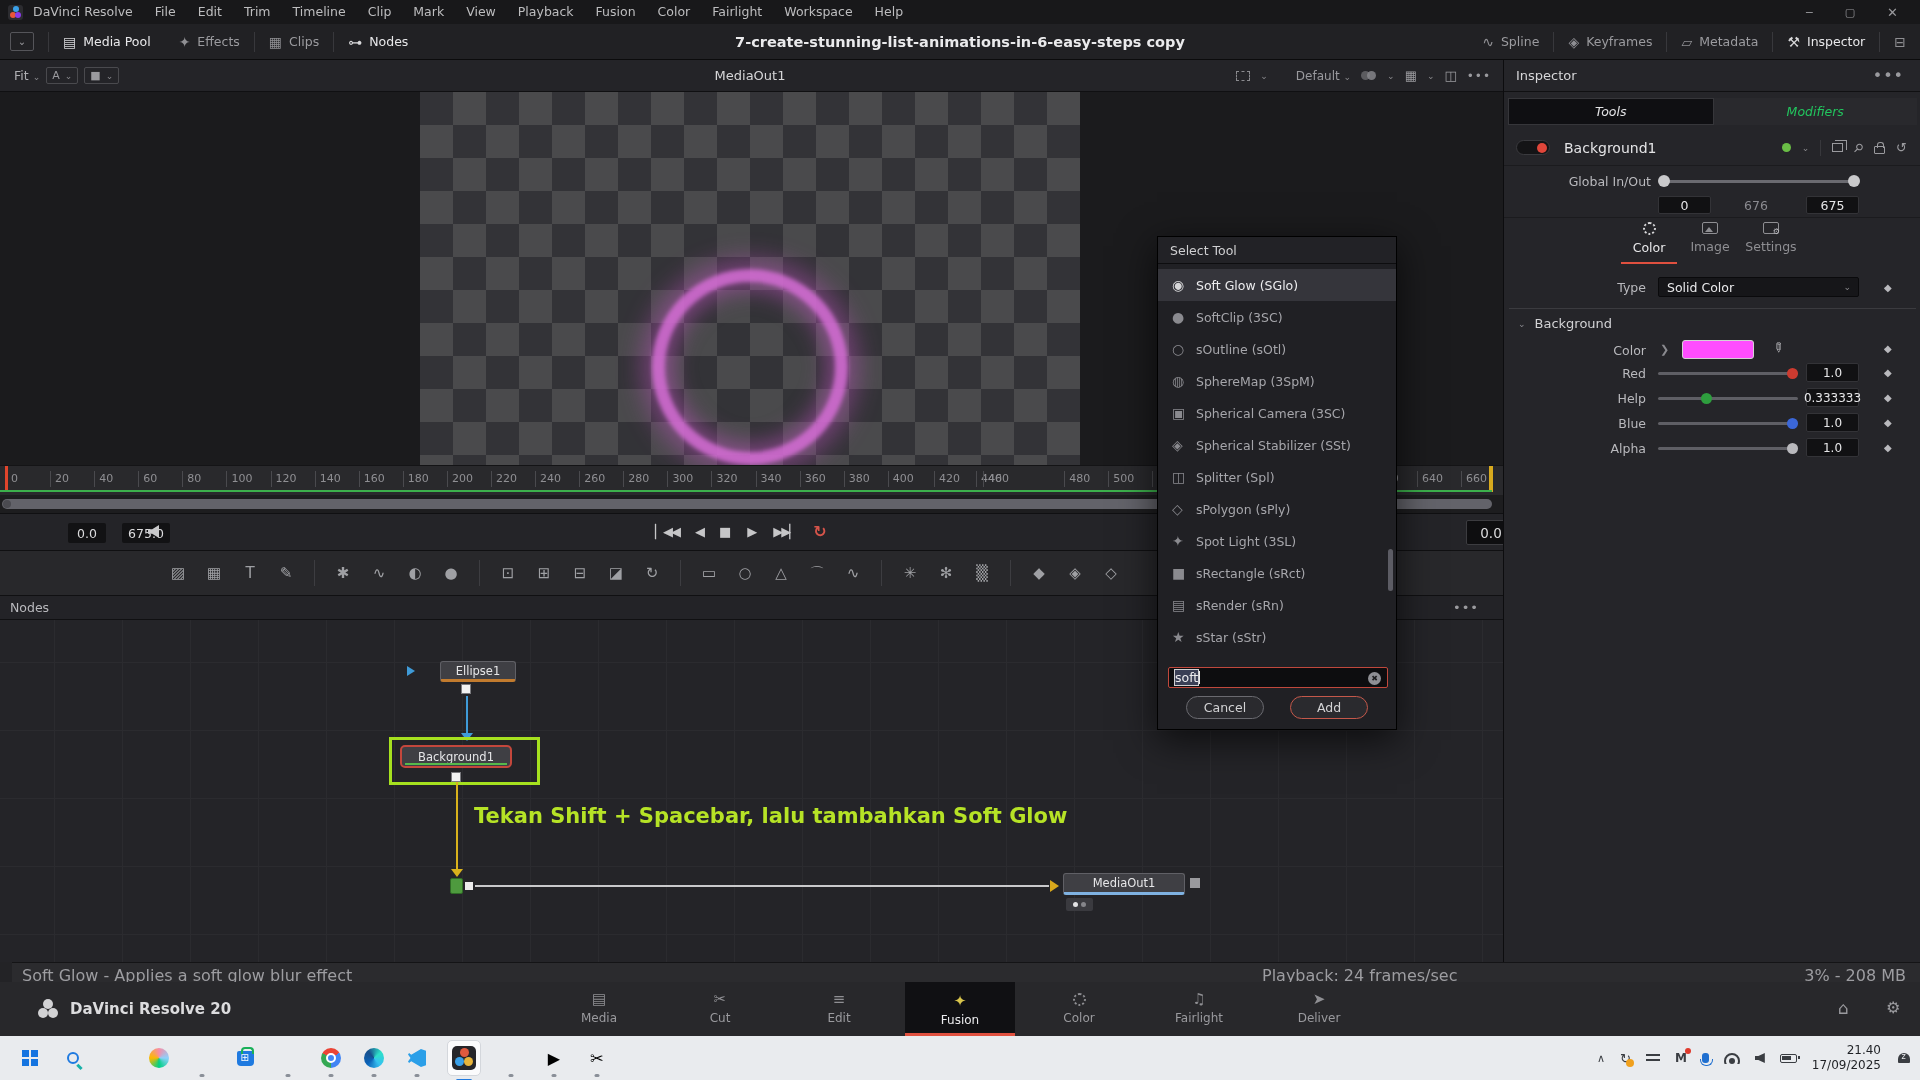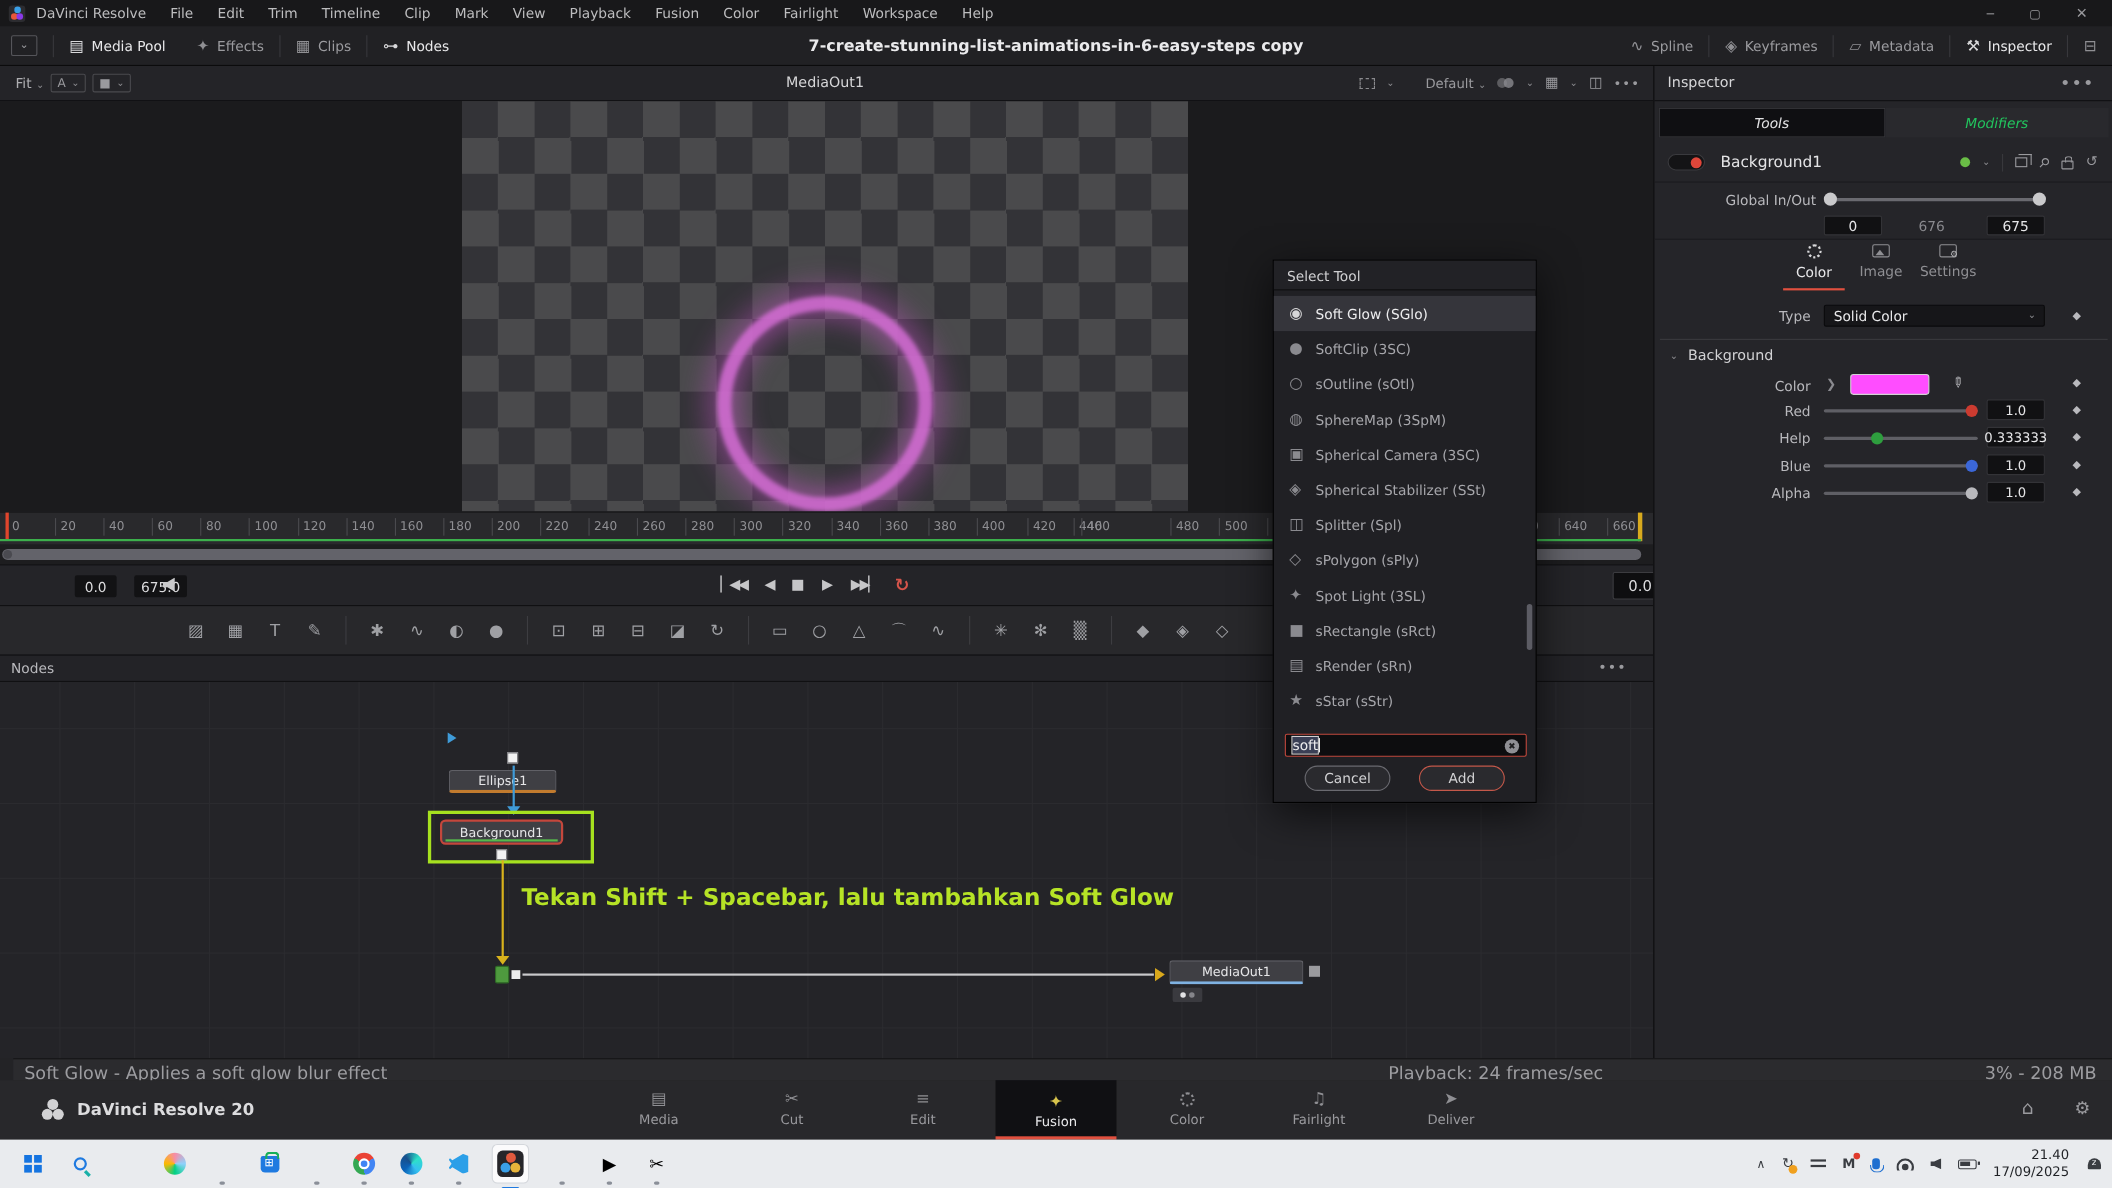--- a/index.html
+++ b/index.html
@@ -79,21 +79,21 @@
   
   #nodes-header { position:absolute; top:595px; left:0; width:1503px; height:25px; background:#232327; border-top:1px solid #101012; border-bottom:1px solid #101012; display:flex; align-items:center; }
   #nodes-header .t { color:#b9b9bd; font-size:12.5px; padding-left:10px; }
   #nodes-header .dots { margin-left:auto; padding-right:24px; color:#9a9a9e; font-size:13px; letter-spacing:1px; }
 
   
   #node-graph { position:absolute; top:620px; left:0; width:1503px; height:342px; background:#242428;
     background-image:linear-gradient(#2b2b2f 1px,transparent 1px),linear-gradient(90deg,#2b2b2f 1px,transparent 1px);
     background-size:68px 68px; background-position:-14px -26px; }
   .fnode { position:absolute; background:#3f3f44; border:1px solid #606066; border-radius:3px; color:#e6e6e8; font-size:11.5px; display:flex; align-items:center; justify-content:center; }
-  #node-ellipse { left:408px; top:41px; width:98px; height:21px; border-bottom:3px solid #c27b2e;margin-top:39px; }
+  #node-ellipse { left:440px; top:41px; width:76px; height:21px; border-bottom:3px solid #c27b2e; }
   #node-bg { left:400px; top:125px; width:112px; height:23px; border:2px solid #c4473c; border-radius:5px; }
   #node-bg::after { content:""; position:absolute; left:3px; right:3px; bottom:1px; height:2px; background:#56b94c; }
   #node-mediaout { left:1063px; top:253px; width:122px; height:22px; border-bottom:3px solid #7fb2e2; }
   .in-tri { position:absolute; left:407px; top:46px; width:0; height:0; border-top:5px solid transparent; border-bottom:5px solid transparent; border-left:8px solid #3f9bd8; }
   .osq { position:absolute; width:10px; height:10px; background:#f2f2f2; border:1px solid #7a7a7e; }
   .line-blue { position:absolute; left:466px; top:76px; width:2px; height:38px; background:#3f9bd8; }
   .arr-down-blue { position:absolute; left:461px; top:113px; width:0; height:0; border-left:6px solid transparent; border-right:6px solid transparent; border-top:8px solid #3f9bd8; }
   .line-yellow { position:absolute; left:456px; top:162px; width:2px; height:88px; background:#d9b21c; }
   .arr-down-yellow { position:absolute; left:451px; top:249px; width:0; height:0; border-left:6px solid transparent; border-right:6px solid transparent; border-top:8px solid #d9b21c; }
   .gsq { position:absolute; left:450px; top:258px; width:13px; height:16px; background:#4e9a3e; border:1px solid #2f6b26; border-radius:2px; }

